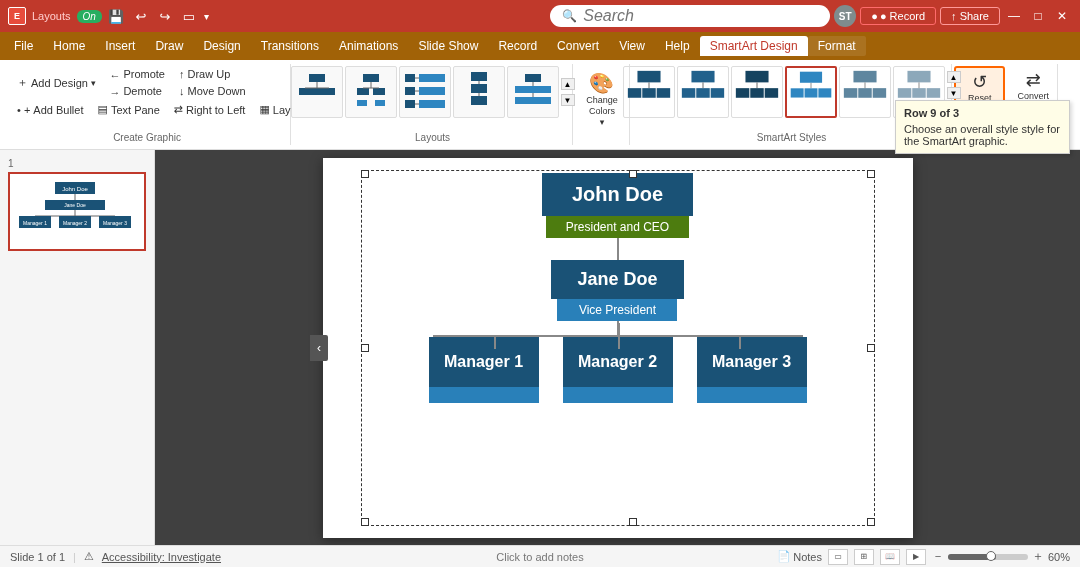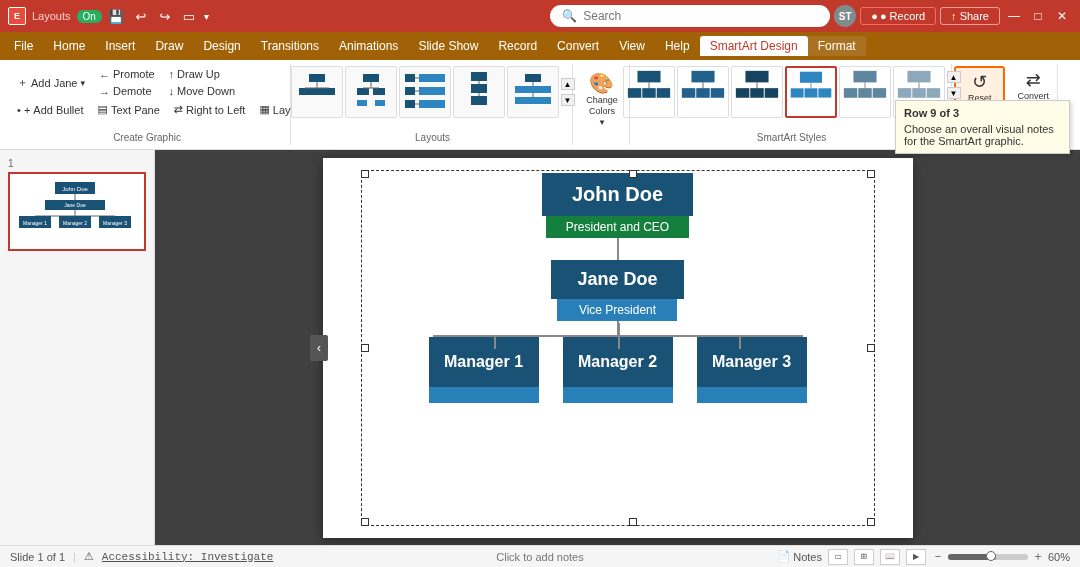--- a/index.html
+++ b/index.html
@@ -10,24 +10,24 @@
       height: 32px;
       background: #c0392b;
       display: flex;
       align-items: center;
       padding: 0 8px;
       color: white;
     }
     .title-bar-left { display: flex; align-items: center; gap: 6px; flex: 1; }
     .title-bar-center { flex: 2; text-align: center; font-size: 12px; color: white; }
     .title-bar-right { flex: 1; display: flex; justify-content: flex-end; align-items: center; gap: 4px; }
-    .toggle-on { background: #27ae60; border-radius: 6px; padding: 1px 6px; font-size: 10px; color: white; }
+    .toggle-on { background: #27ae60; border-radius: 6px; padding: 1px 6px; font-size: 10px; color: white; font-style: italic; }
     .win-btn { width: 20px; height: 20px; display: flex; align-items: center; justify-content: center; color: white; font-size: 12px; cursor: pointer; border-radius: 2px; }
     .search-box { background: white; border-radius: 12px; padding: 2px 12px; display: flex; align-items: center; gap: 6px; width: 280px; height: 22px; }
-    .search-box input { border: none; outline: none; font-size: 12px; width: 100%; }
+    .search-box input { border: none; outline: none; font-size: 16px; width: 100%; font-style: italic; }
     .avatar { width: 22px; height: 22px; background: #7f8c8d; border-radius: 50%; display: flex; align-items: center; justify-content: center; color: white; font-size: 10px; font-weight: bold; }
 
     
     .menu-bar {
       height: 28px;
       background: #a16207;
       display: flex;
       align-items: center;
       padding: 0 4px;
     }
@@ -324,21 +324,21 @@
   <div class="menu-item active">SmartArt Design</div>
   <div class="menu-item" style="background: rgba(255,255,255,0.1);">Format</div>
 </div>
 
 <div class="ribbon">
 
   <div class="ribbon-group" style="padding-right:8px;min-width:200px;">
     <div class="ribbon-btns-row" style="width:100%;gap:4px;margin-bottom:2px;">
       <div class="ribbon-small-btn">
         <span>＋</span>
-        <span>Add Jane</span>
+        <span>Add Design</span>
         <span style="font-size:9px;">▾</span>
       </div>
       <div class="promote-group">
         <div class="ribbon-small-btn">
           <span>←</span>
           <span>Promote</span>
         </div>
         <div class="ribbon-small-btn">
           <span>→</span>
           <span>Demote</span>
@@ -527,21 +527,21 @@
         <div style="font-size:8px;">▾</div>
       </div>
     </div>
     <div class="ribbon-group-label">Reset</div>
   </div>
 
   <div class="ribbon-collapse-btn" style="align-self:flex-end;margin-bottom:4px;">⌃</div>
 
   <div class="tooltip-box">
     <div class="tooltip-title">Row 9 of 3</div>
-    <div>Choose an overall visual notes for the SmartArt graphic.</div>
+    <div>Choose an overall style style for the SmartArt graphic.</div>
   </div>
 </div>
 
 <div class="main-area">
 
   <div class="slide-panel">
     <div class="slide-num">1</div>
     <div class="slide-thumbnail">
       <div class="slide-thumb-inner">
 
@@ -567,21 +567,21 @@
   <div class="canvas-area">
 
     <div style="position:absolute;left:155px;top:50%;transform:translateY(-50%);width:18px;height:26px;background:#555;display:flex;align-items:center;justify-content:center;color:white;font-size:12px;cursor:pointer;border-radius:0 2px 2px 0;z-index:10;">‹</div>
 
     <div class="slide-canvas">
 
       <div style="position:absolute;top:15px;left:40px;right:40px;bottom:15px;display:flex;flex-direction:column;align-items:center;">
 
         <div style="display:flex;flex-direction:column;align-items:center;">
           <div style="background:#1a5276;color:white;font-size:20px;font-weight:bold;padding:10px 30px;min-width:130px;text-align:center;">John Doe</div>
-          <div style="background:#15803d;color:white;font-size:12px;padding:4px 20px;min-width:130px;text-align:center;">President and CEO</div>
+          <div style="background:#4d7c0f;color:white;font-size:12px;padding:4px 20px;min-width:130px;text-align:center;">President and CEO</div>
         </div>
 
         <div style="width:2px;height:22px;background:#888;"></div>
 
         <div style="display:flex;flex-direction:column;align-items:center;">
           <div style="background:#1a5276;color:white;font-size:18px;font-weight:bold;padding:9px 26px;min-width:120px;text-align:center;">Jane Doe</div>
           <div style="background:#2980b9;color:white;font-size:12px;padding:4px 16px;min-width:120px;text-align:center;">Vice President</div>
         </div>
 
         <div style="width:2px;height:14px;background:#888;"></div>
@@ -623,21 +623,21 @@
 
       <div style="position:absolute;top:12px;left:38px;right:38px;bottom:12px;border:1px dashed #333;pointer-events:none;"></div>
     </div>
   </div>
 </div>
 
 <div class="notes-bar">
   <span style="color:#555;">Slide 1 of 1</span>
   <span style="color:#ccc;">|</span>
   <span style="font-size:11px;">⚠</span>
-  <span style="color:#555;text-decoration:underline;cursor:pointer;font-family:Liberation Mono, monospace;">Accessibility: Investigate</span>
+  <span style="color:#555;text-decoration:underline;cursor:pointer;">Accessibility: Investigate</span>
   <span style="position:absolute;left:50%;transform:translateX(-50%);color:#777;cursor:pointer;">Click to add notes</span>
   <div class="notes-bar-right">
     <div style="display:flex;align-items:center;gap:2px;cursor:pointer;color:#555;font-size:11px;">
       <span>📄</span>
       Notes
     </div>
     <div class="view-btn">▭</div>
     <div class="view-btn">⊞</div>
     <div class="view-btn">📖</div>
     <div class="view-btn">▶</div>

